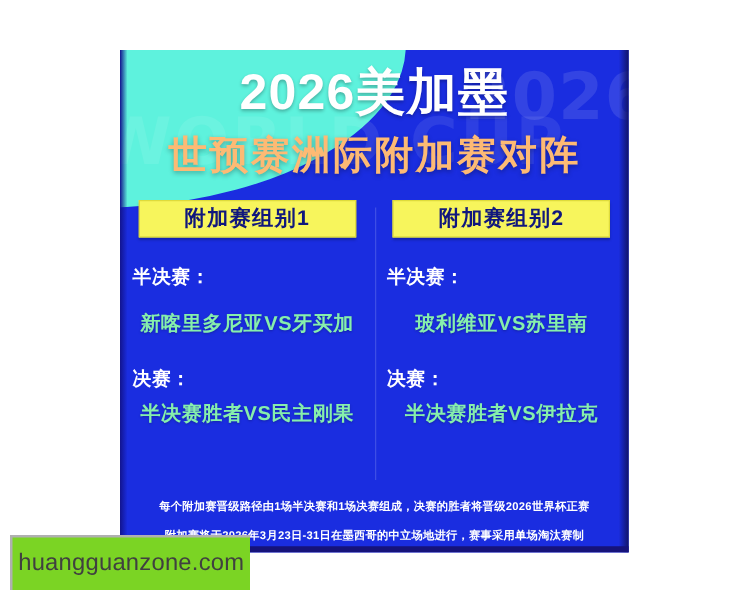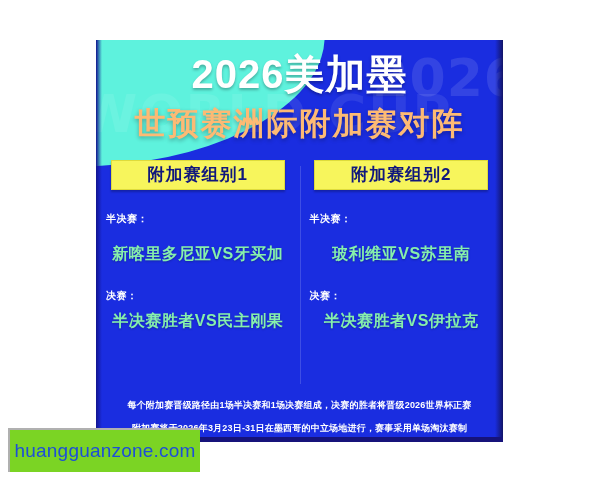--- a/index.html
+++ b/index.html
@@ -146,21 +146,21 @@
     align-items: center;
     justify-content: center;
     color: #10177d;
     font-size: 17px;
     font-weight: bold;
     letter-spacing: 1px;
   }
 
   .round-label {
     color: #ffffff;
-    font-size: 10px;
+    font-size: 15px;
     font-weight: bold;
     letter-spacing: 0.5px;
     margin-top: 22px;
     padding-left: 10px;
   }
   .match-text {
     color: #86efac;
     font-size: 16px;
     font-weight: bold;
     letter-spacing: 0.5px;
@@ -201,21 +201,21 @@
     background: #7bd424;
     border-top: 2px solid #b0b0b0;
     border-left: 2px solid #b0b0b0;
     box-sizing: border-box;
     display: flex;
     align-items: center;
     justify-content: center;
     z-index: 20;
   }
   #watermark-text {
-    color: #1d4ed8;
+    color: #404040;
     font-size: 19px;
     letter-spacing: 0.2px;
     font-family: "Liberation Sans", sans-serif;
   }
 </style>
 </head>
 <body>
 
 <div id="poster">
 

